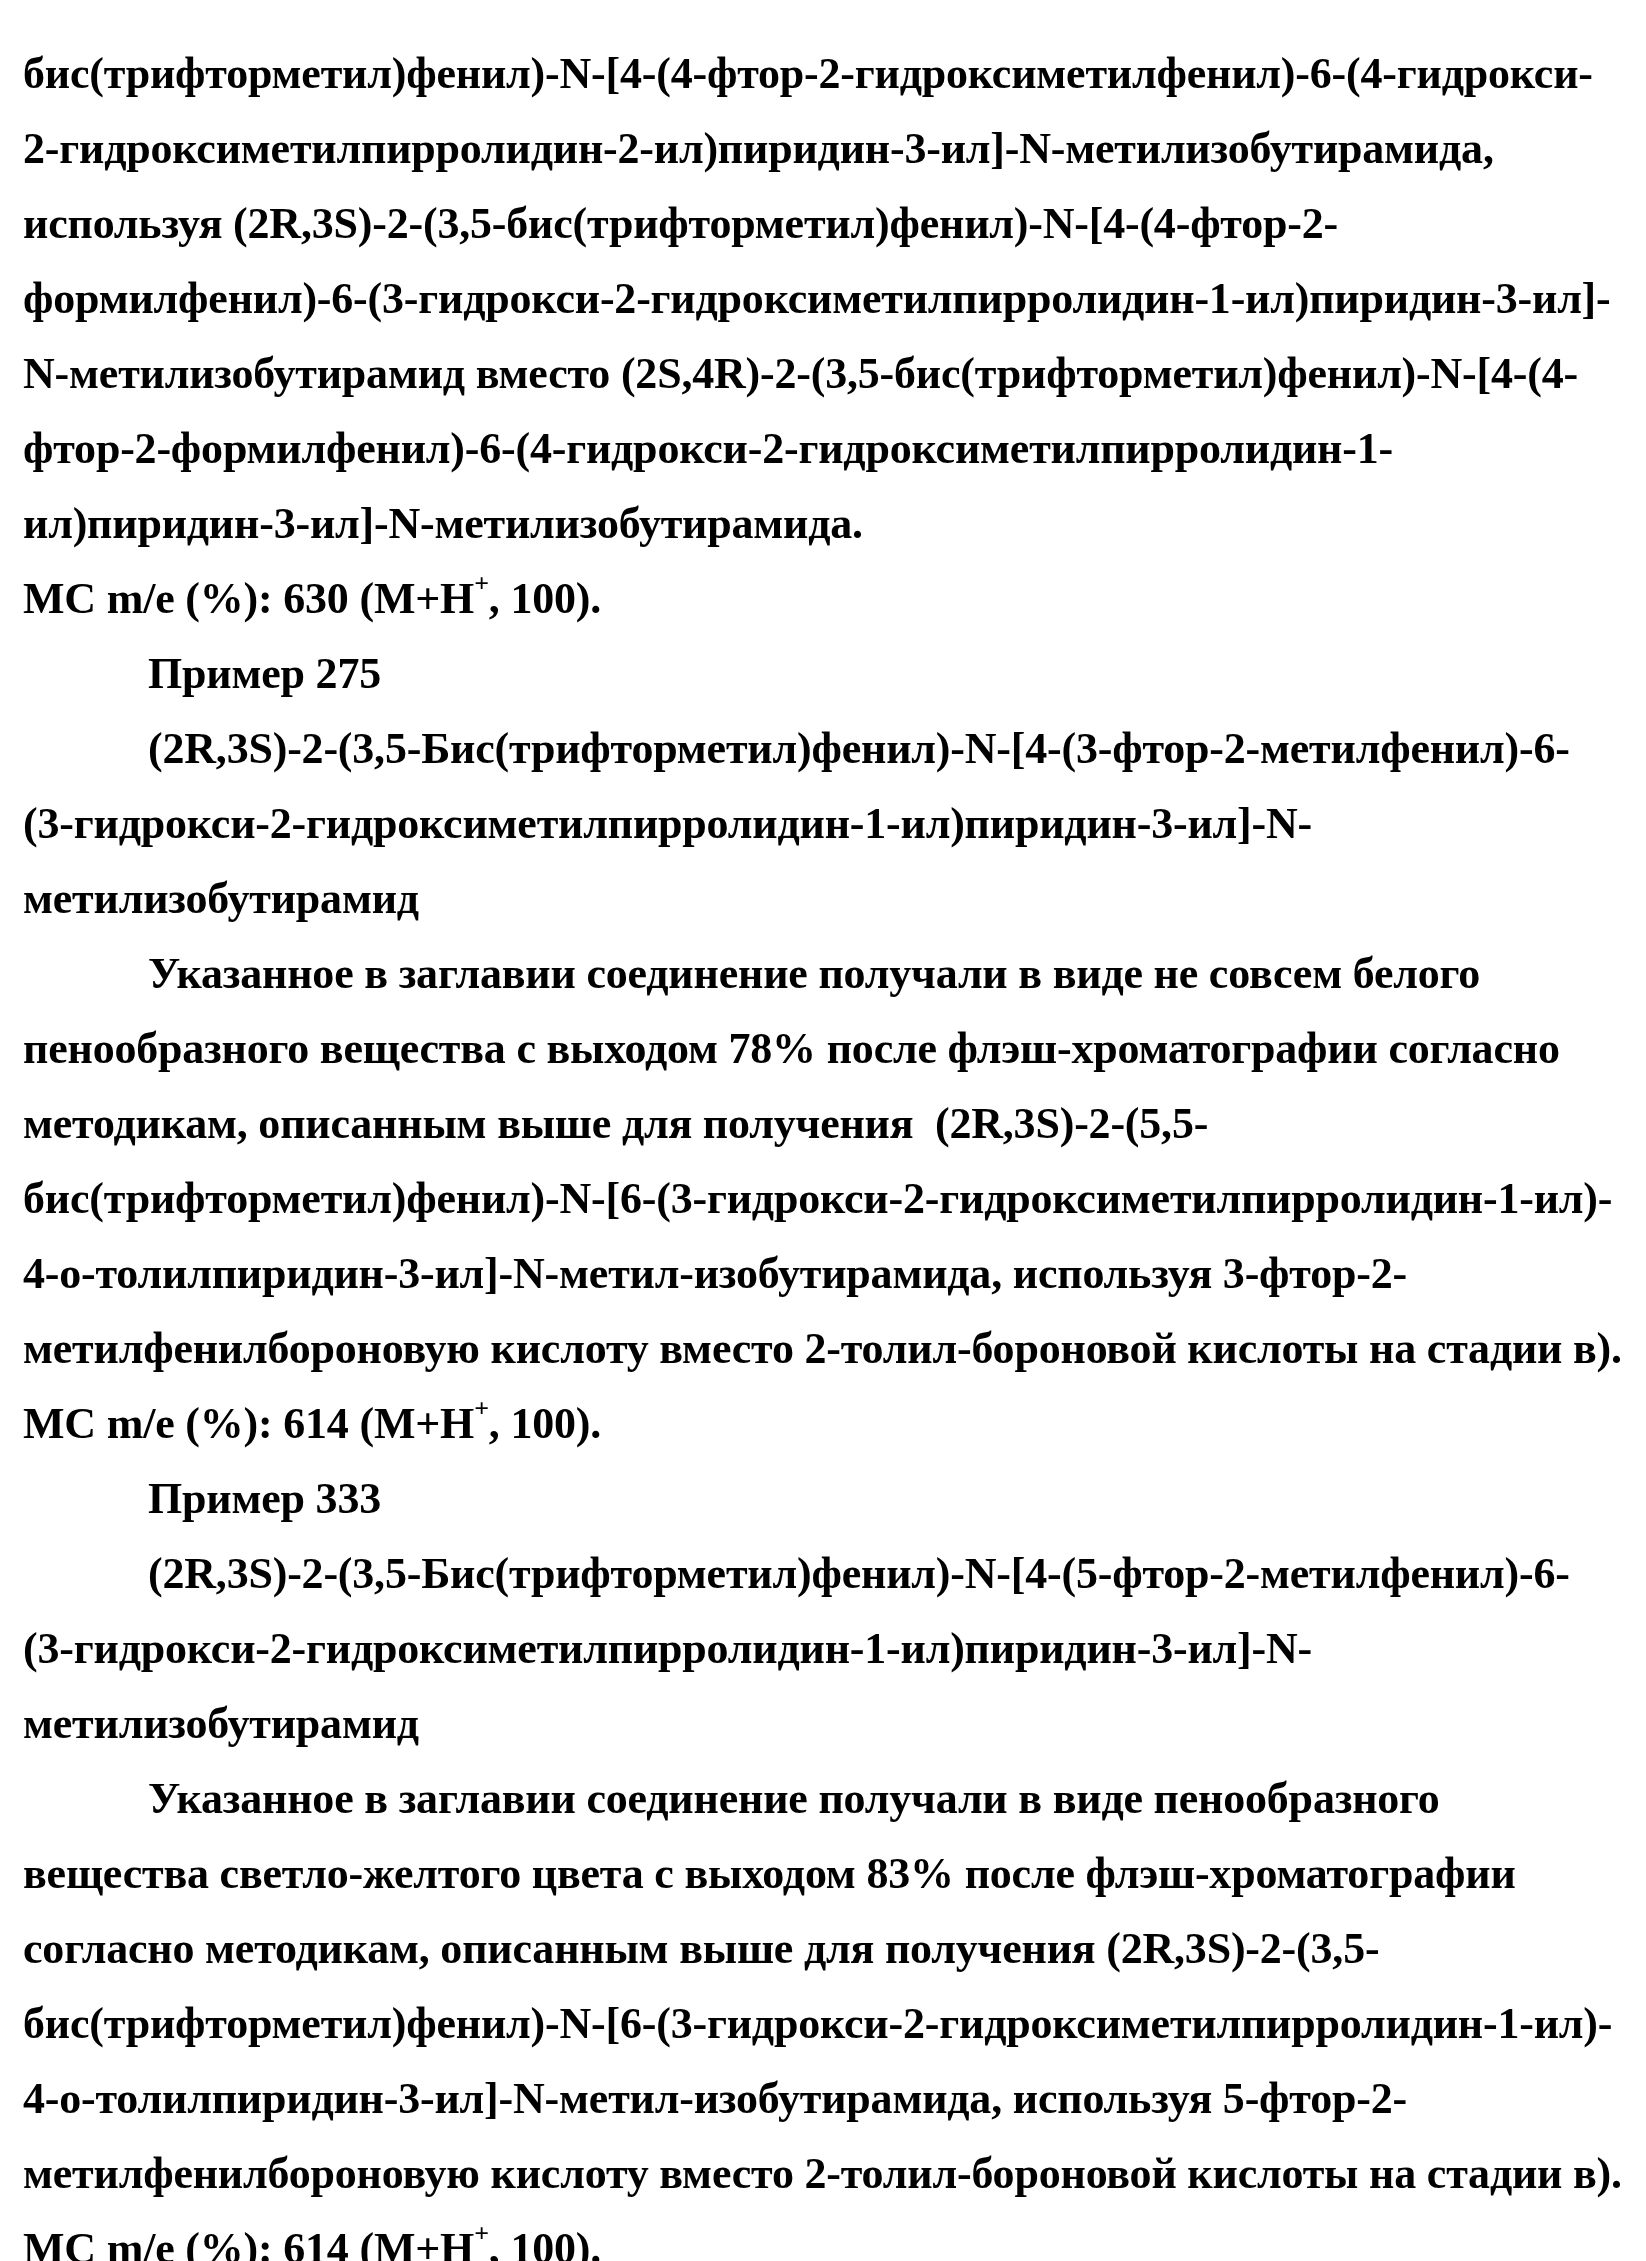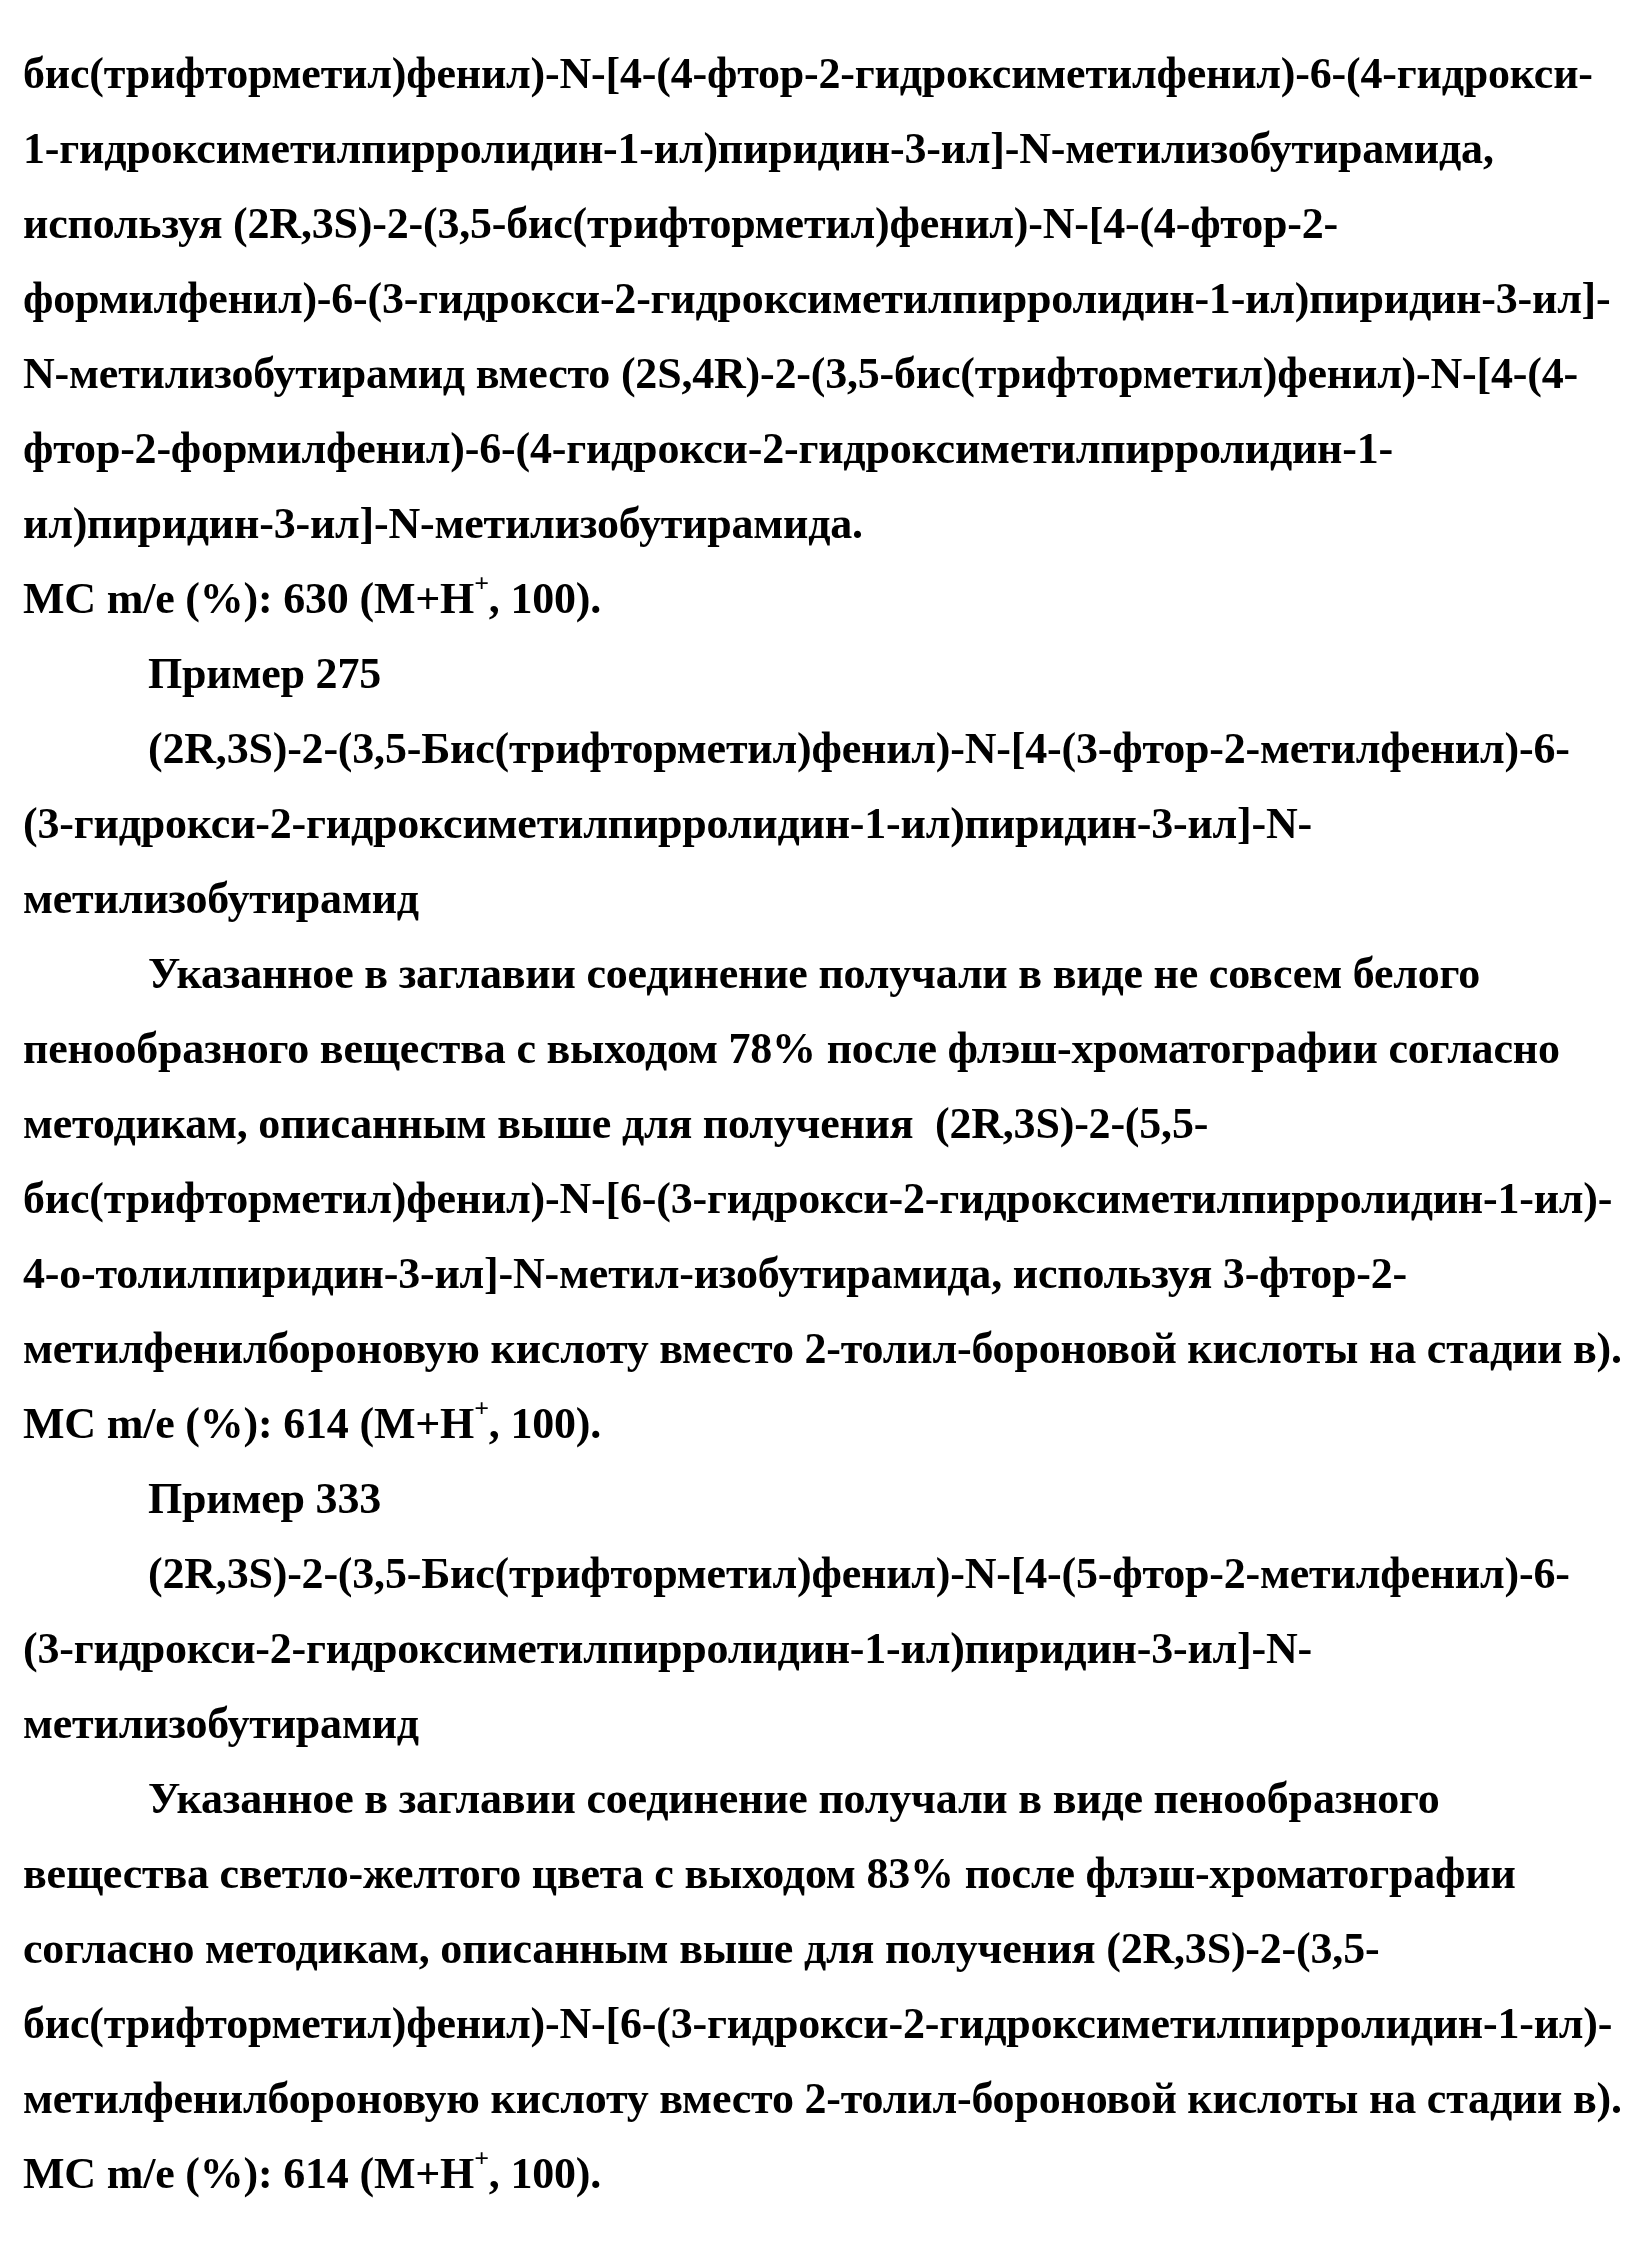--- a/index.html
+++ b/index.html
@@ -53,21 +53,21 @@
     line-height: 0;
   }
 </style>
 </head>
 <body>
 
 <div class="page">
 
   <div>
     <div class="line">бис(трифторметил)фенил)-N-[4-(4-фтор-2-гидроксиметилфенил)-6-(4-гидрокси-</div>
-    <div class="line">1-гидроксиметилпирролидин-1-ил)пиридин-3-ил]-N-метилизобутирамида,</div>
+    <div class="line">2-гидроксиметилпирролидин-2-ил)пиридин-3-ил]-N-метилизобутирамида,</div>
     <div class="line">используя (2R,3S)-2-(3,5-бис(трифторметил)фенил)-N-[4-(4-фтор-2-</div>
     <div class="line">формилфенил)-6-(3-гидрокси-2-гидроксиметилпирролидин-1-ил)пиридин-3-ил]-</div>
     <div class="line">N-метилизобутирамид вместо (2S,4R)-2-(3,5-бис(трифторметил)фенил)-N-[4-(4-</div>
     <div class="line">фтор-2-формилфенил)-6-(4-гидрокси-2-гидроксиметилпирролидин-1-</div>
     <div class="line">ил)пиридин-3-ил]-N-метилизобутирамида.</div>
     <div class="line"><span>MC m/e (%): 630 (M+H</span><sup class="sup">+</sup><span>, 100).</span></div>
   </div>
 
   <div>
     <div class="line indent"><span class="u title">Пример 275</span></div>
@@ -85,18 +85,19 @@
 
   <div>
     <div class="line indent"><span class="u title">Пример 333</span></div>
     <div class="line indent"><span class="u title">(2R,3S)-2-(3,5-Бис(трифторметил)фенил)-N-[4-(5-фтор-2-метилфенил)-6-</span></div>
     <div class="line"><span class="u title">(3-гидрокси-2-гидроксиметилпирролидин-1-ил)пиридин-3-ил]-N-</span></div>
     <div class="line"><span class="u title">метилизобутирамид</span></div>
     <div class="line indent">Указанное в заглавии соединение получали в виде пенообразного</div>
     <div class="line">вещества светло-желтого цвета с выходом 83% после флэш-хроматографии</div>
     <div class="line">согласно методикам, описанным выше для получения (2R,3S)-2-(3,5-</div>
     <div class="line">бис(трифторметил)фенил)-N-[6-(3-гидрокси-2-гидроксиметилпирролидин-1-ил)-</div>
+    <div class="line">4-о-толилпиридин-3-ил]-N-метил-изобутирамида, используя 5-фтор-2-</div>
     <div class="line">метилфенилбороновую кислоту вместо 2-толил-бороновой кислоты на стадии в).</div>
     <div class="line"><span>MC m/e (%): 614 (M+H</span><sup class="sup">+</sup><span>, 100).</span></div>
   </div>
 
 </div>
 
 
 </body></html>

